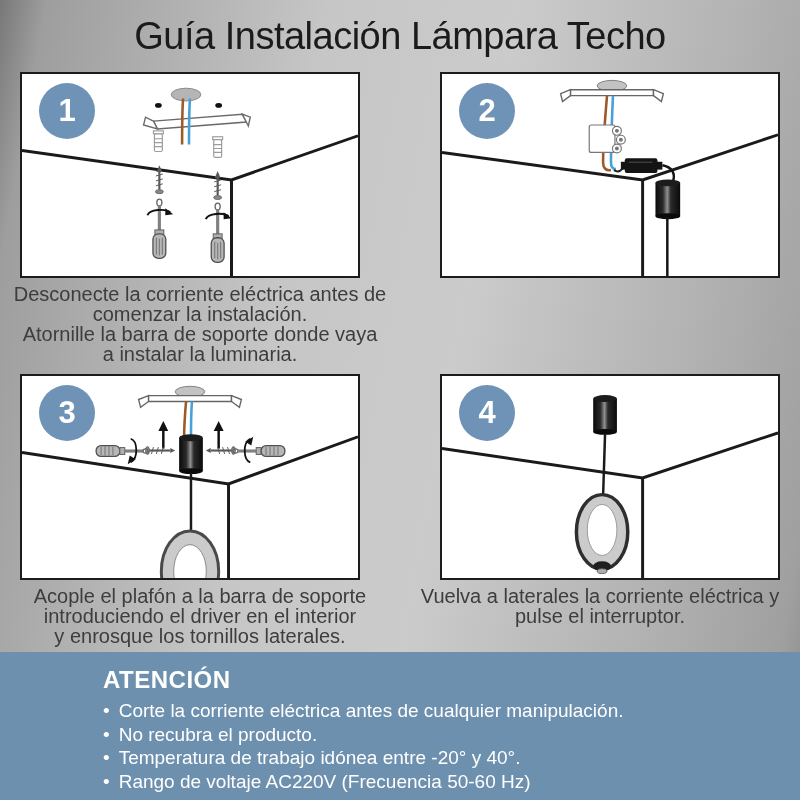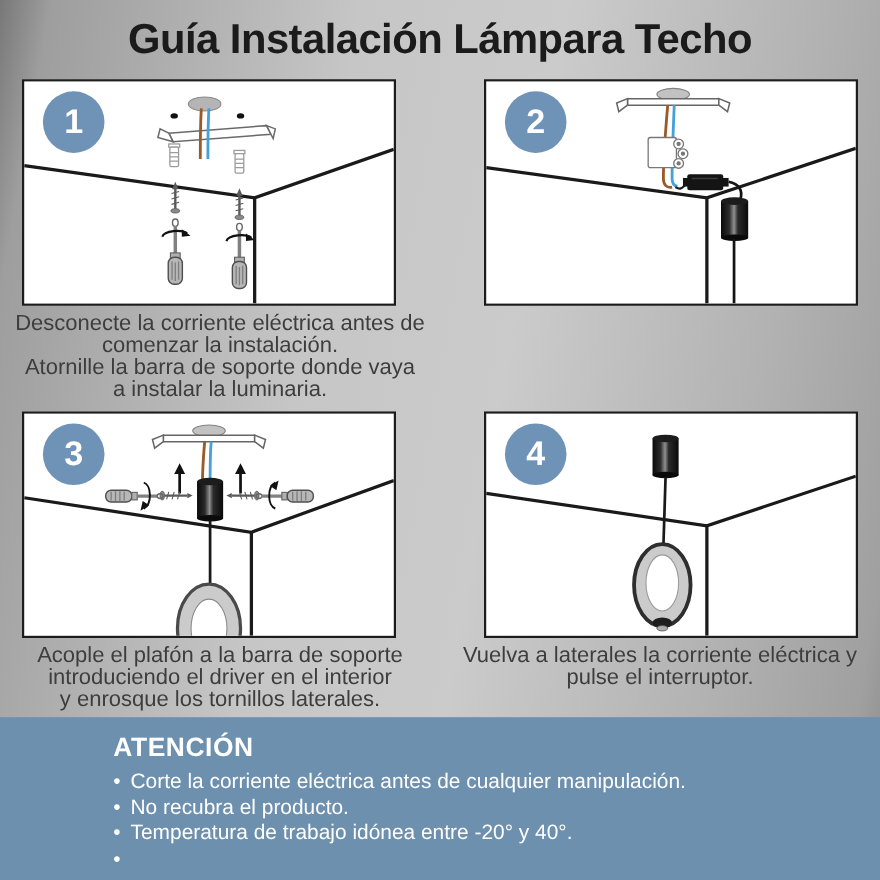--- a/index.html
+++ b/index.html
@@ -11,21 +11,21 @@
   }
   *{margin:0;padding:0;box-sizing:border-box;}
   html,body{width:800px;height:800px;overflow:hidden;}
   body{
     font-family:"Liberation Sans", sans-serif;
     background:linear-gradient(100deg,#787878 0%,#9e9e9e 5%,#c6c6c6 35%,#cbcbcb 55%,#b2b2b2 80%,#a0a0a0 95%,#8a8a8a 100%);
     display:flex;flex-direction:column;
   }
   .title{
     height:72px;display:flex;align-items:center;justify-content:center;
-    font-size:38px;font-weight:700;color:var(--title_text);letter-spacing:-0.5px;
+    font-size:38px;font-weight:400;color:var(--title_text);letter-spacing:-0.5px;
   }
   .grid{
     display:grid;grid-template-columns:380px 380px;column-gap:20px;padding:0 10px;
   }
   .step{display:flex;flex-direction:column;}
   .panel{
     width:340px;height:206px;background:#ffffff;border:2.5px solid var(--panel_border);
     position:relative;
   }
   .step:nth-child(odd) .panel{margin-left:10px;}
@@ -314,15 +314,16 @@
     <li>
         <span class="bullet">•</span>
         <span>No recubra el producto.</span>
       </li>
     <li>
         <span class="bullet">•</span>
         <span>Temperatura de trabajo idónea entre -20° y 40°.</span>
       </li>
     <li>
         <span class="bullet">•</span>
+        <span>Rango de voltaje AC220V (Frecuencia 50-60 Hz)</span>
       </li>
   </ul>
 </footer>
 
 </body></html>

